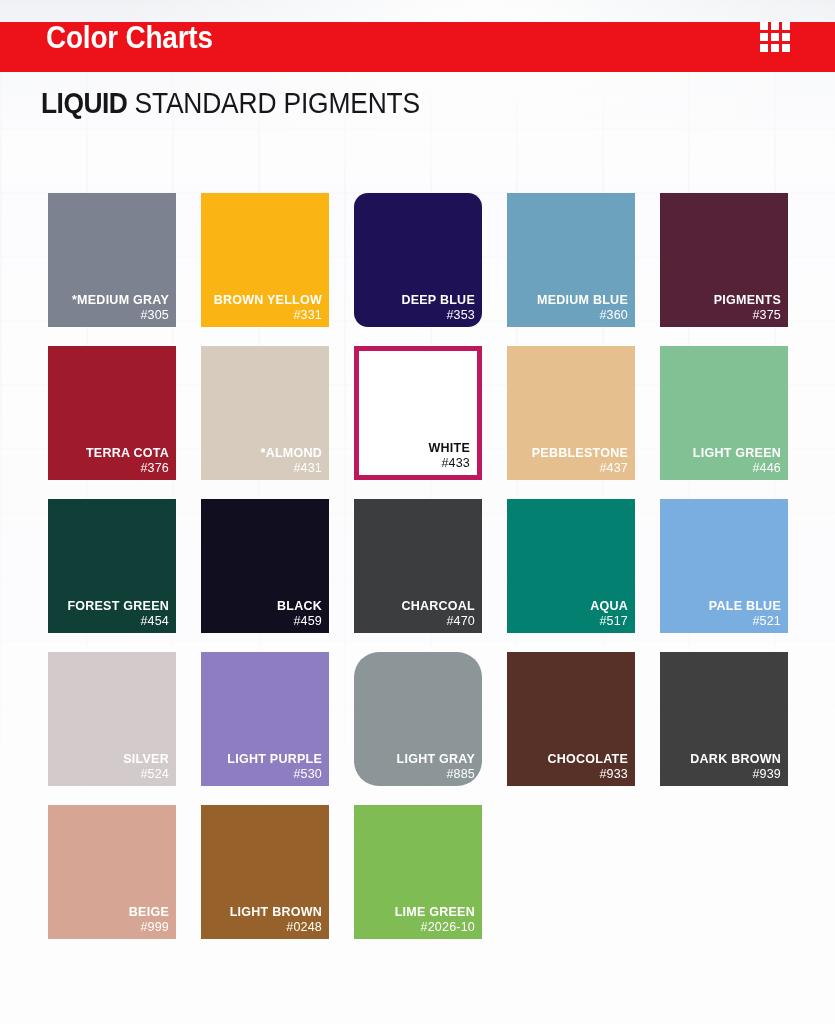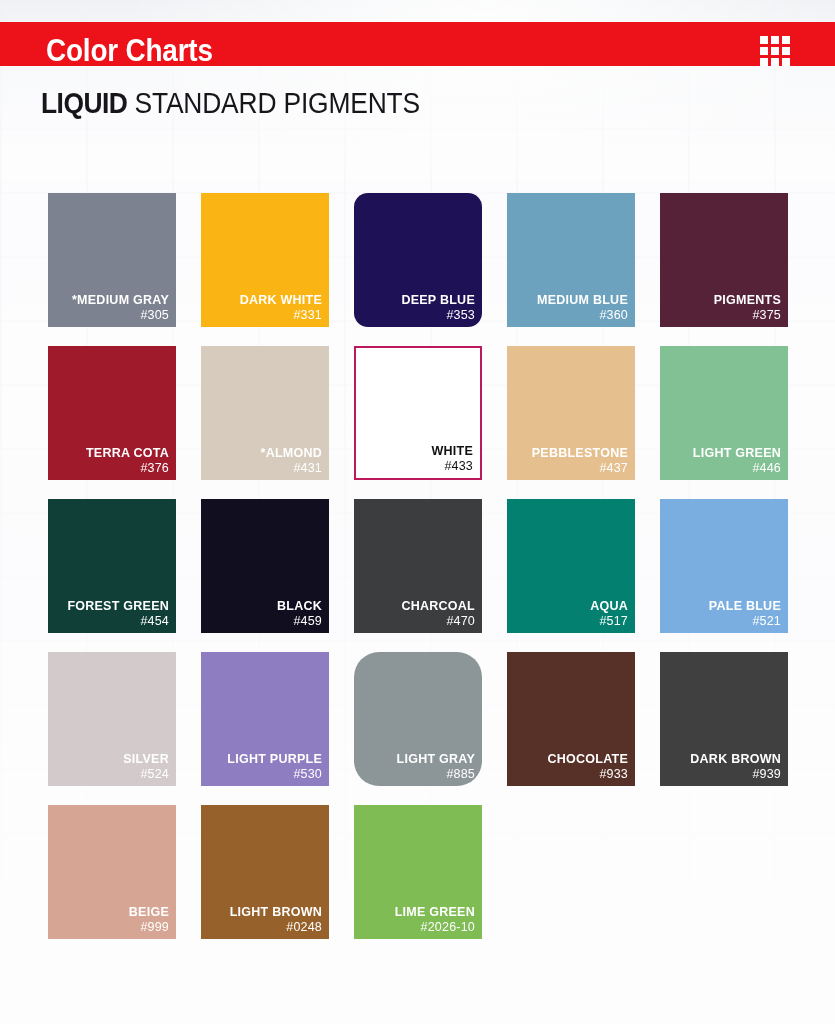--- a/index.html
+++ b/index.html
@@ -57,24 +57,24 @@
     width: 835px; height: 420px;
     background: radial-gradient(ellipse 520px 240px at 58% 6%, rgba(255,255,255,0.95), rgba(255,255,255,0) 70%);
   }
 
   
   #header-bar {
     position: absolute;
     left: 0;
     top: 22px;
     width: 835px;
-    height: 44px;
+    height: 50px;
     background: #ed1119;
     display: flex;
-    align-items: flex-end;
+    align-items: flex-start;
     justify-content: space-between;
   }
   #header-title {
     margin-left: 46px;
     color: #ffffff;
     font-size: 31px;
     font-weight: bold;
     letter-spacing: -0.2px;
     transform: scaleX(0.90);
     transform-origin: left center;
@@ -154,21 +154,21 @@
     font-size: 12.5px;
     font-weight: normal;
     letter-spacing: 0.2px;
     white-space: nowrap;
     margin-top: 2px;
   }
   .swatch.light-text .sw-name,
   .swatch.light-text .sw-code { color: #ffffff; }
   .swatch.dark-text .sw-name,
   .swatch.dark-text .sw-code { color: #111111; }
-  .swatch.bordered { border: 2px solid #be185d; }
+  .swatch.bordered { border: 5px solid #be185d; }
 </style>
 </head>
 <body>
 
 <div id="page">
 
   <div id="bg-photo"></div>
   <div id="bg-glow"></div>
 
   <div id="header-bar" style="background: rgb(237, 17, 25);">
@@ -192,21 +192,21 @@
 
   <div id="swatch-grid">
       <div class="swatch light-text" style="background: rgb(125, 130, 144);">
         <div class="labels">
           <span class="sw-name">*MEDIUM GRAY</span>
           <span class="sw-code">#305</span>
         </div>
       </div>
       <div class="swatch light-text" style="background: rgb(250, 181, 21);">
         <div class="labels">
-          <span class="sw-name">DARK WHITE</span>
+          <span class="sw-name">BROWN YELLOW</span>
           <span class="sw-code">#331</span>
         </div>
       </div>
       <div class="swatch light-text" style="background: rgb(30, 17, 85); border-radius: 14px;">
         <div class="labels">
           <span class="sw-name">DEEP BLUE</span>
           <span class="sw-code">#353</span>
         </div>
       </div>
       <div class="swatch light-text" style="background: rgb(108, 162, 190);">

